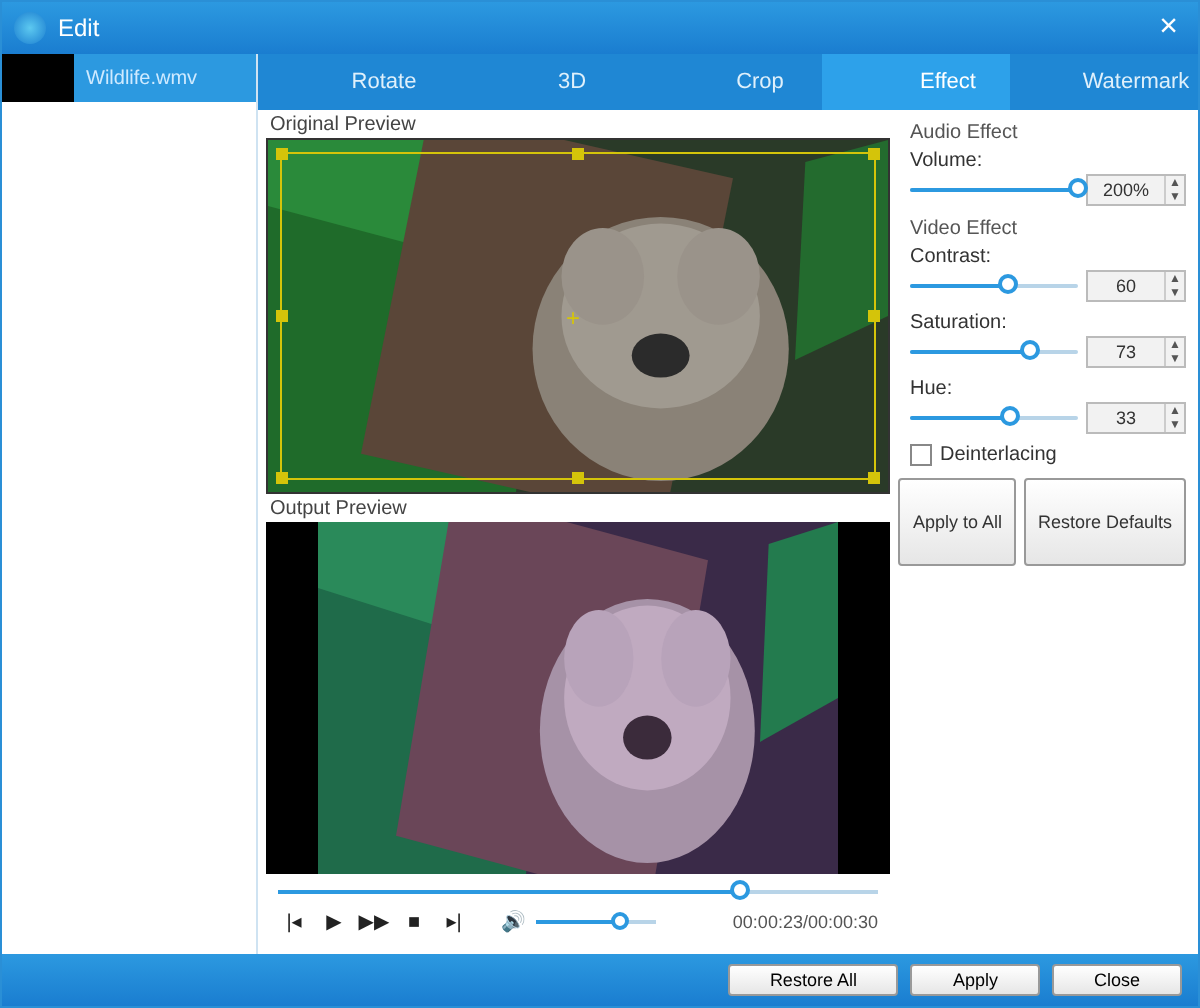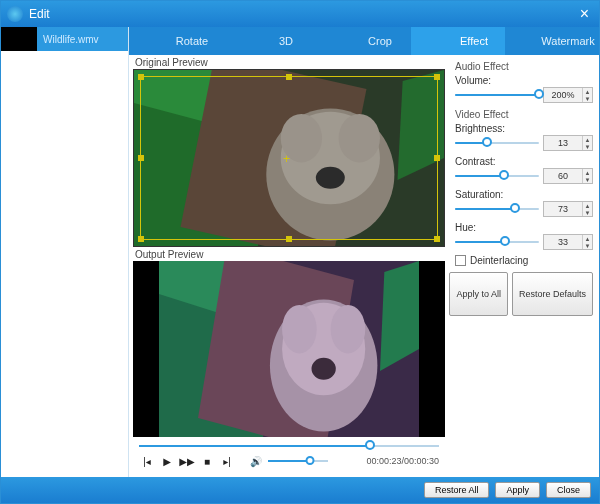--- a/index.html
+++ b/index.html
@@ -56,21 +56,21 @@
 .seek .knob { position:absolute; top:3px; width:10px; height:10px; border:2px solid #2c99e0; background:#fff; border-radius:50%; transform:translateX(-50%); }
 .trow { display:flex; align-items:center; height:20px; gap:4px; }
 .tbtn { width:16px; height:14px; display:flex; align-items:center; justify-content:center; font-size:10px; color:#222; cursor:pointer; }
 .vol { display:flex; align-items:center; gap:3px; margin-left:10px; }
 .volslider { width:60px; height:12px; position:relative; }
 .volslider .track { position:absolute; top:5px; left:0; right:0; height:2px; background:#b8d4e8; }
 .volslider .fill { position:absolute; top:5px; left:0; height:2px; background:#2c99e0; }
 .volslider .knob { position:absolute; top:1px; width:9px; height:9px; border:2px solid #2c99e0; background:#fff; border-radius:50%; transform:translateX(-50%); }
 .time { margin-left:auto; font-size:9px; color:#555; }
 .footer { height: 26px; background: linear-gradient(#2c99e0,#1a7dd0); display:flex; align-items:center; justify-content:flex-end; padding:0 8px; gap:6px; }
-.footer .btn { padding:2px 10px; }
+.footer .btn { padding:2px 20px; }
 </style>
 </head>
 <body>
 <div class="window">
 
 <div class="titlebar">
   <div class="icon"></div>
   <span>Edit</span>
   <span class="close">×</span>
 </div>
@@ -184,37 +184,20 @@
                       <div>▼</div>
                     </div>
               </div>
             </div>
           </div>
         </div>
 
         <div class="eff-section">
           <div class="eff-title">Video Effect</div>
 
-          <div class="eff-row">
-            <span class="lbl">Brightness:</span>
-            <div class="eff-ctrl">
-              <div class="slider">
-                    <div class="track"></div>
-                    <div class="fill" style="width:38%"></div>
-                    <div class="knob" style="left:38%"></div>
-                  </div>
-              <div class="spin">
-                    <div class="val">13</div>
-                    <div class="arrows">
-                      <div>▲</div>
-                      <div>▼</div>
-                    </div>
-                  </div>
-            </div>
-          </div>
 
           <div class="eff-row">
             <span class="lbl">Contrast:</span>
             <div class="eff-ctrl">
               <div class="slider">
                     <div class="track"></div>
                     <div class="fill" style="width:58%"></div>
                     <div class="knob" style="left:58%"></div>
                   </div>
               <div class="spin">

